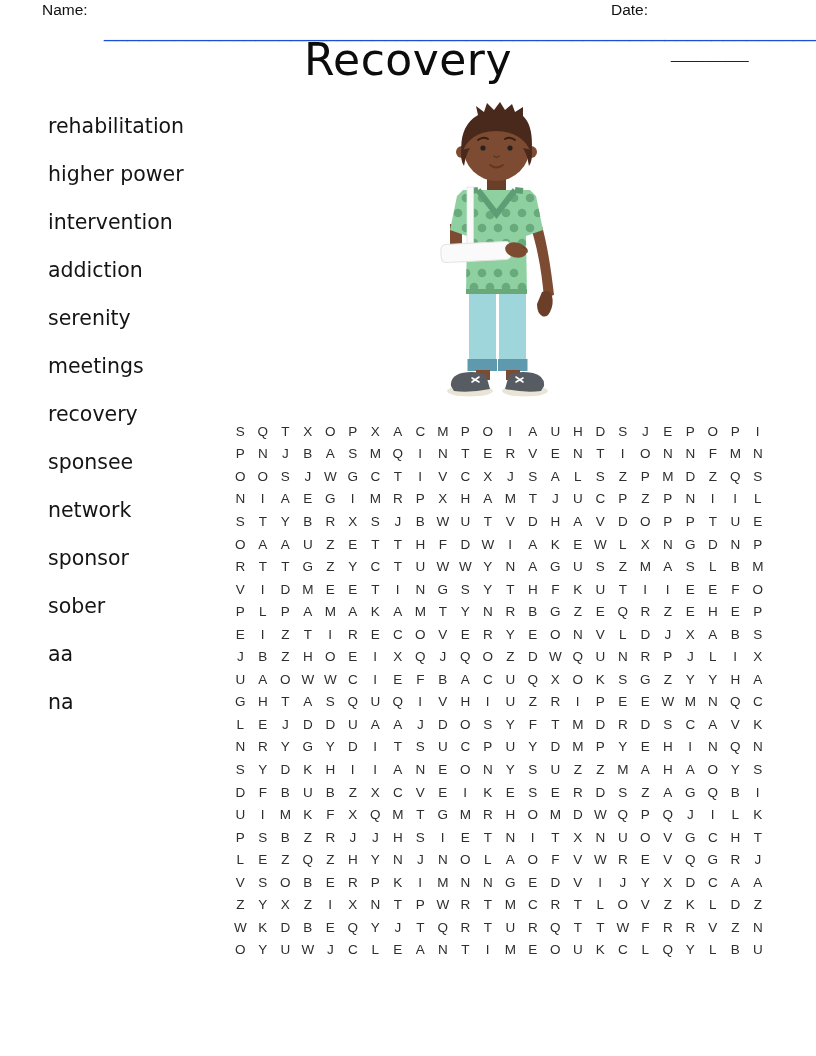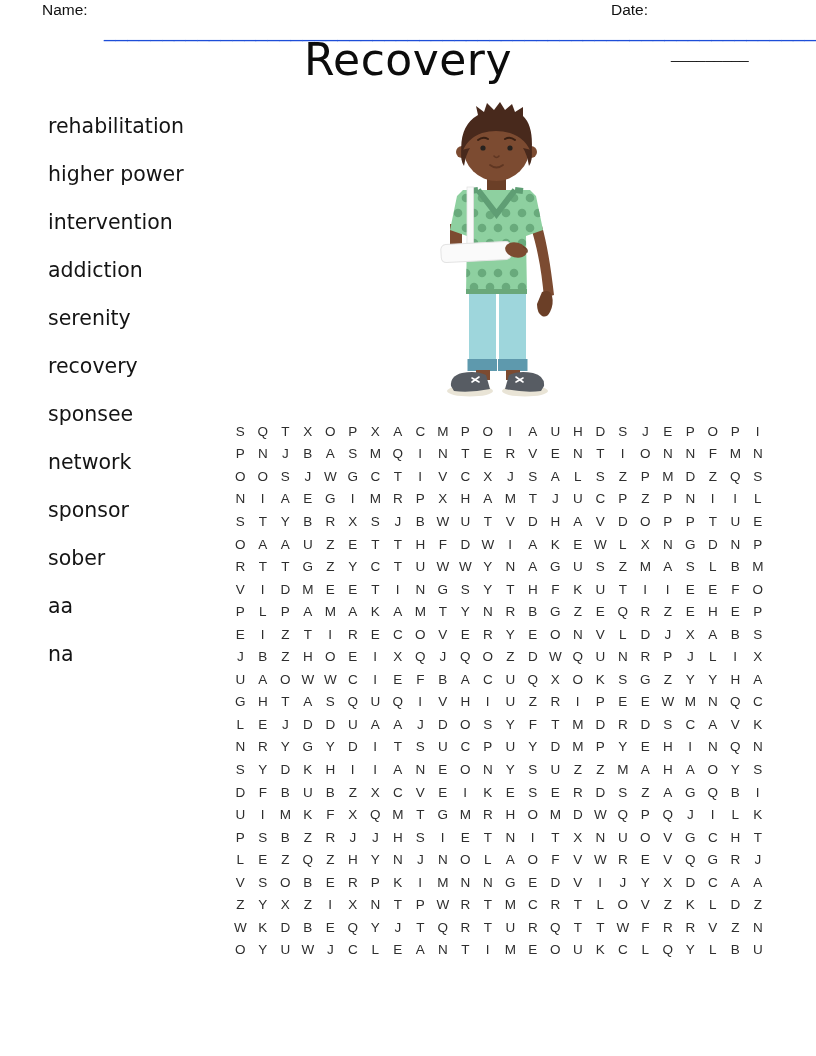--- a/index.html
+++ b/index.html
@@ -49,20 +49,21 @@
 </div>
 
 <div class="title">Recovery</div>
 
 <div class="words">
     <div class="w">rehabilitation</div>
     <div class="w">higher power</div>
     <div class="w">intervention</div>
     <div class="w">addiction</div>
     <div class="w">serenity</div>
+    <div class="w">meetings</div>
     <div class="w">recovery</div>
     <div class="w">sponsee</div>
     <div class="w">network</div>
     <div class="w">sponsor</div>
     <div class="w">sober</div>
     <div class="w">aa</div>
     <div class="w">na</div>
   </div>
 
 <div class="avatar">

